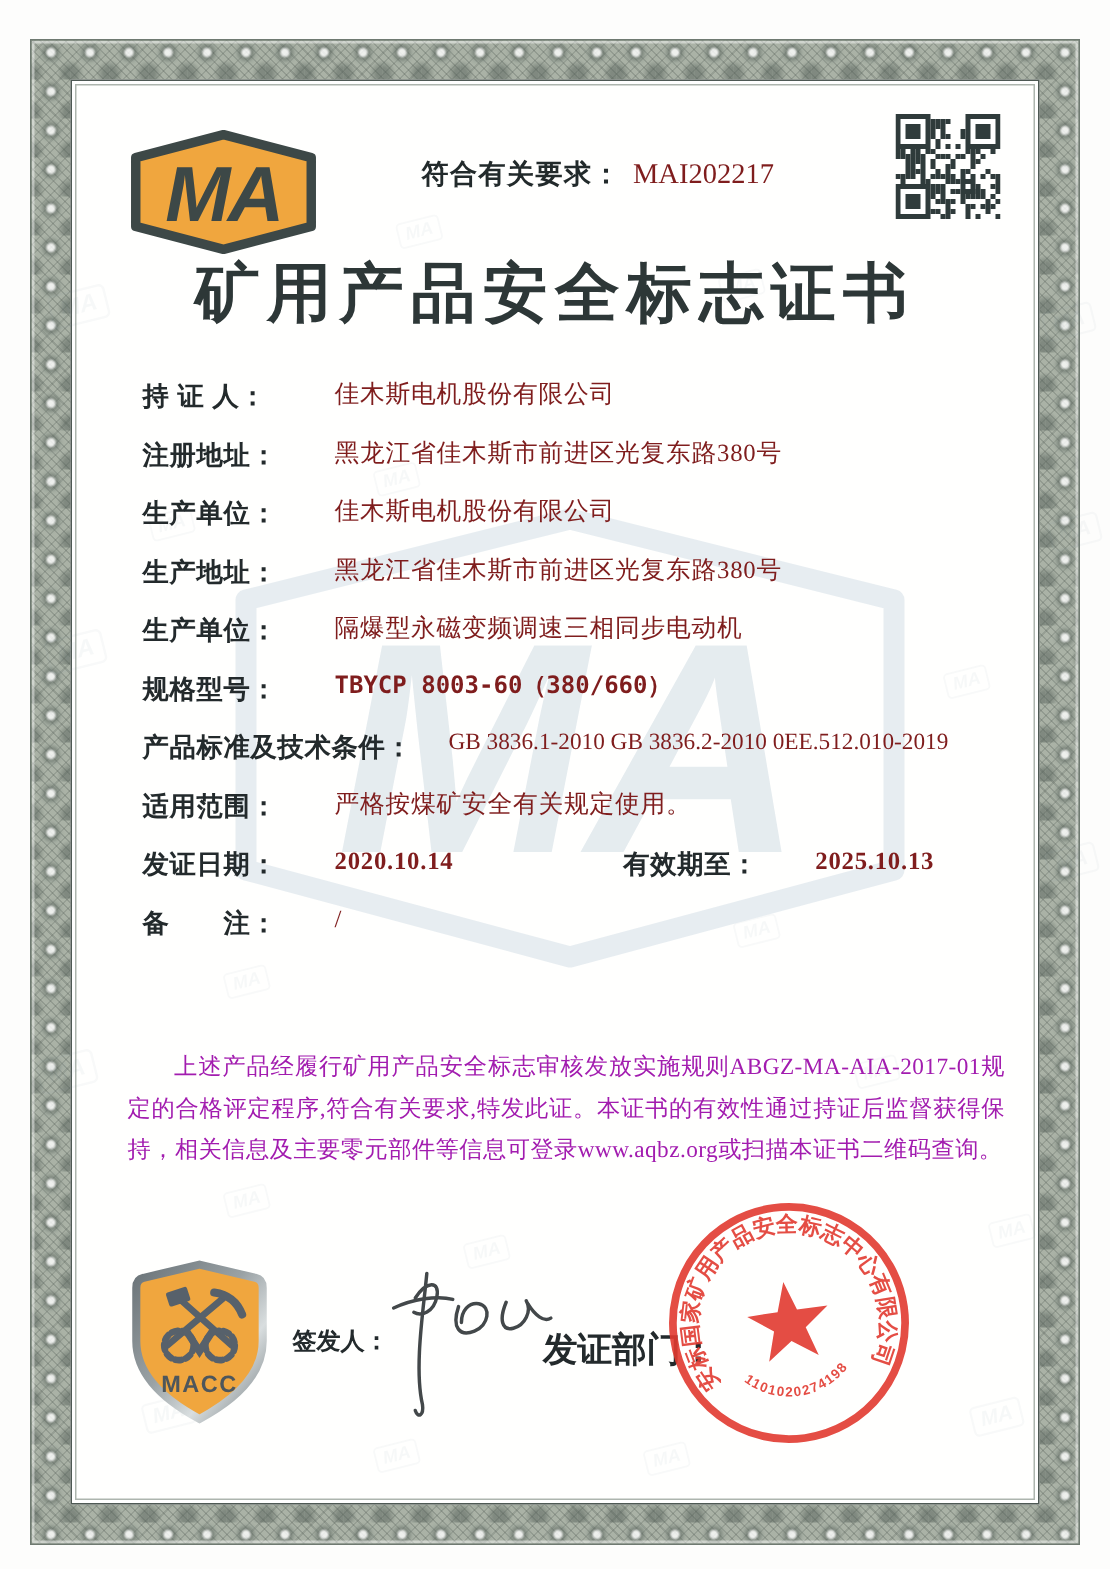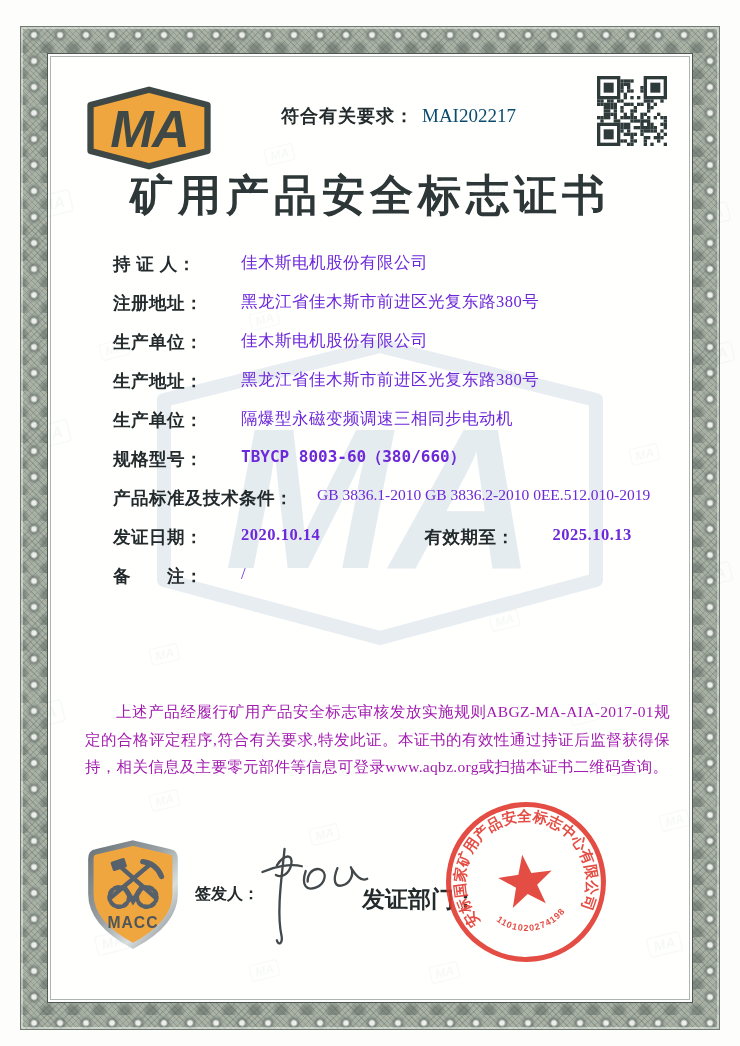--- a/index.html
+++ b/index.html
@@ -55,35 +55,35 @@
     color:rgba(125,147,160,.6);
     opacity:.10;
   }
   
   .wm-big{position:absolute;left:150px;top:330px;z-index:3;pointer-events:none;}
   
   .content{position:absolute;inset:0;z-index:4;}
   .ma-logo{position:absolute;left:86px;top:86px;}
   .hdrline{position:absolute;left:281px;top:104px;white-space:nowrap;}
   .hlabel{font-weight:700;font-size:18px;color:#222a2b;letter-spacing:1px;}
-  .hvalue{font-family:"Liberation Serif", serif;font-size:19px;color:#0c4a6e;margin-left:8px;}
+  .hvalue{font-family:"Liberation Serif", serif;font-size:19px;color:#7f1d1d;margin-left:8px;}
   .qr{position:absolute;left:597px;top:76px;width:70px;height:70px;}
   .cert-title{
     position:absolute;left:0;right:0;top:167px;text-align:center;
     font-family:"Liberation Serif", serif;font-weight:700;
     font-size:43px;letter-spacing:5px;color:var(--title-ink);
   }
-  .rows{position:absolute;left:113px;top:252px;right:62px;}
+  .rows{position:absolute;left:95px;top:252px;right:62px;}
   .row{height:39px;display:flex;align-items:flex-start;white-space:nowrap;}
   .lbl{
     font-weight:700;font-size:17.5px;color:#232a2c;
     min-width:108px;letter-spacing:.5px;flex:0 0 auto;
   }
   .val{
-    font-family:"Liberation Serif", serif;font-size:16.5px;color:#6d28d9;
+    font-family:"Liberation Serif", serif;font-size:16.5px;color:#7f1d1d;
     margin-left:20px;letter-spacing:.5px;
   }
   .val.mono{font-family:"DejaVu Sans Mono", monospace;font-weight:700;font-size:16px;letter-spacing:0;}
   .val.std{font-size:15.5px;margin-left:24px;letter-spacing:0;}
   .row.dates .val{font-weight:600;display:inline-block;width:160px;}
   .row.dates .lbl2{margin-left:58px;}
   .statement{
     position:absolute;left:85px;right:70px;top:698px;
     font-family:"Liberation Serif", serif;font-size:15.5px;line-height:1.78;
     color:#a21caf;text-align:justify;text-indent:2em;letter-spacing:.3px;
@@ -320,20 +320,24 @@
         <span class="val">隔爆型永磁变频调速三相同步电动机</span>
       </div>
       <div class="row">
         <span class="lbl">规格型号：</span>
         <span class="val mono">TBYCP 8003-60（380/660）</span>
       </div>
       <div class="row">
         <span class="lbl">产品标准及技术条件：</span>
         <span class="val std">GB 3836.1-2010 GB 3836.2-2010 0EE.512.010-2019</span>
       </div>
+      <div class="row">
+        <span class="lbl">适用范围：</span>
+        <span class="val">严格按煤矿安全有关规定使用。</span>
+      </div>
       <div class="row dates">
         <span class="lbl">发证日期：</span>
         <span class="val">2020.10.14</span>
         <span class="lbl lbl2">有效期至：</span>
         <span class="val">2025.10.13</span>
       </div>
       <div class="row">
         <span class="lbl">备　　注：</span>
         <span class="val">/</span>
       </div>

